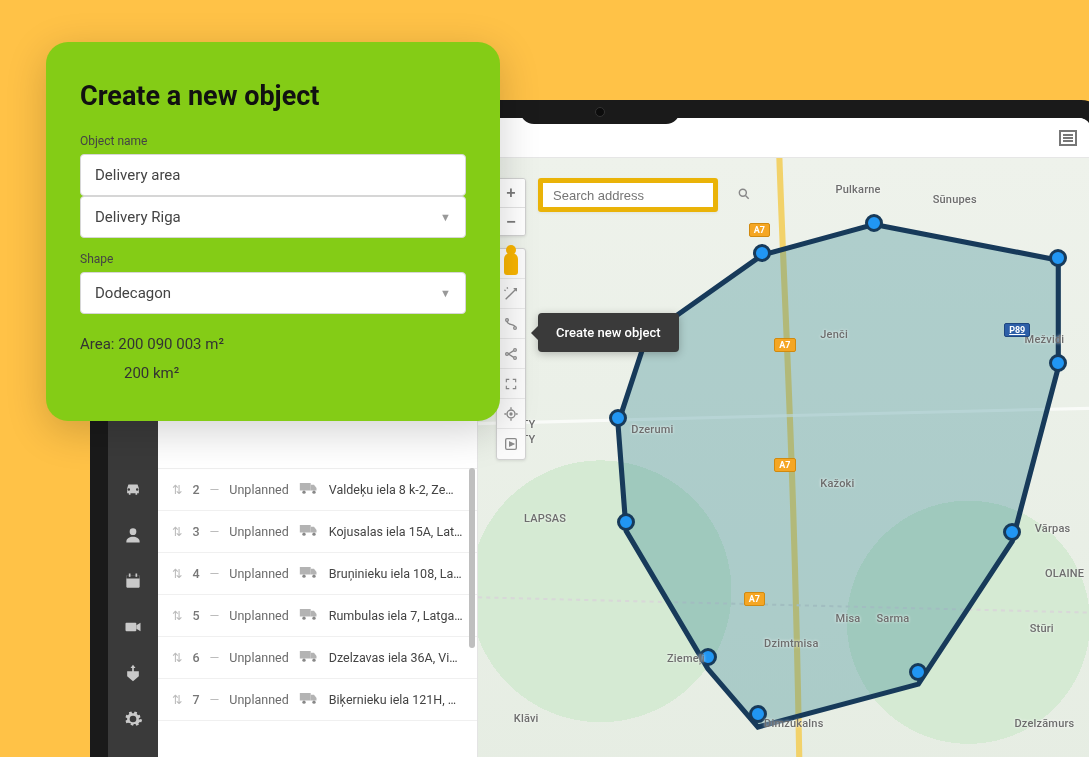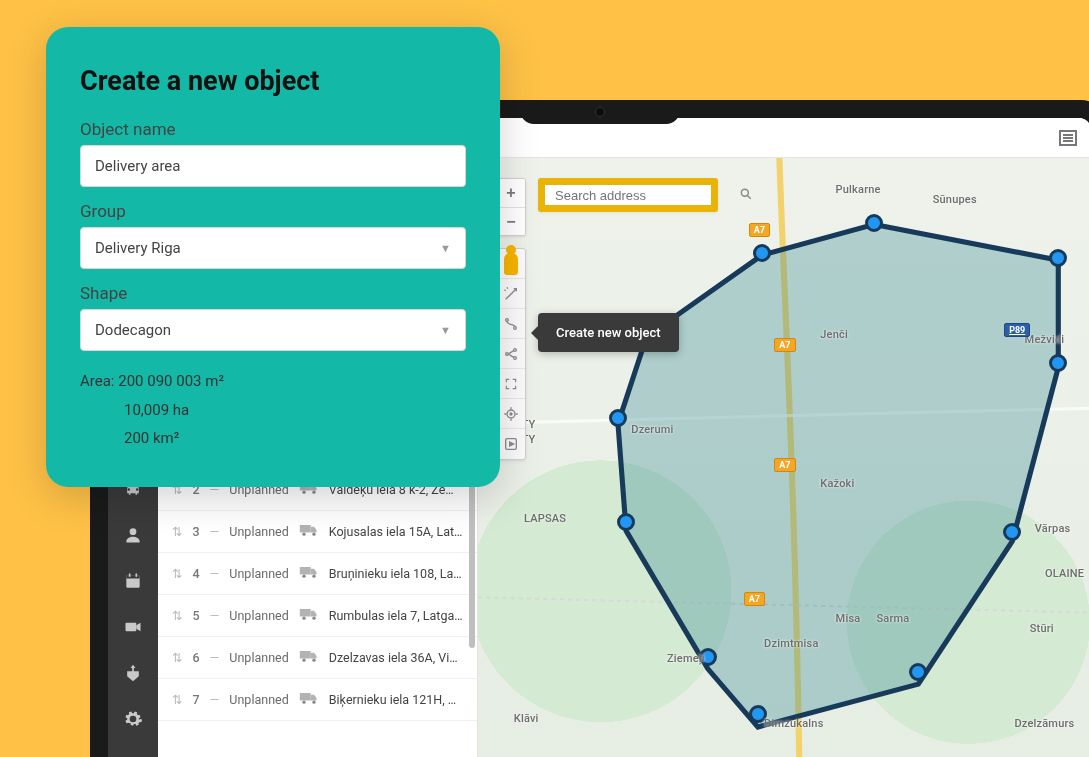--- a/index.html
+++ b/index.html
@@ -196,21 +196,21 @@
     border: 3px solid #173a5a;
     border-radius: 50%;
   }
 
   .map-search {
     position: absolute;
     top: 20px; left: 60px;
     width: 180px;
     height: 34px;
     background: #fff;
-    border: 7px solid #eab308;
+    border: 5px solid #eab308;
     border-radius: 3px;
     display: flex;
     align-items: center;
     padding: 0 10px;
     gap: 8px;
     box-shadow: 0 1px 3px rgba(0,0,0,.06);
   }
   .map-search input {
     border: none;
     outline: none;
@@ -296,36 +296,36 @@
     left: -7px; top: 50%;
     margin-top: -7px;
     border: 7px solid transparent;
     border-right-color: #3a3a3a;
     border-left: none;
   }
 
   
   .popup {
     position: absolute;
-    top: 27px; left: 46px;
+    top: 42px; left: 46px;
     width: 454px;
-    background: #14b8a6;
+    background: #84cc16;
     border-radius: 22px;
     box-shadow: 0 10px 40px rgba(0,0,0,.18);
     padding: 38px 34px 34px;
     z-index: 20;
   }
   .popup h1 {
     font-size: 27px;
     font-weight: 700;
     color: #111;
     margin-bottom: 22px;
   }
   .form-label {
-    font-size: 17px;
+    font-size: 12px;
     color: #444;
     margin-bottom: 6px;
     margin-top: 14px;
   }
   .form-label:first-of-type { margin-top: 0; }
   .form-input, .form-select {
     width: 100%;
     height: 42px;
     border: 1px solid #d6d6d6;
     border-radius: 4px;
@@ -606,30 +606,28 @@
 </div>
 
 <div class="popup">
   <h1>Create a new object</h1>
 
   <div class="form-label">Object name</div>
   <div class="form-input">
     <span>Delivery area</span>
   </div>
 
-  <div class="form-label">Group</div>
   <div class="form-select">
     <span>Delivery Riga</span>
     <span class="caret">▼</span>
   </div>
 
   <div class="form-label">Shape</div>
   <div class="form-select">
     <span>Dodecagon</span>
     <span class="caret">▼</span>
   </div>
 
   <div class="area-block">
     <div><span>Area:</span> <span>200 090 003 m²</span></div>
-    <div class="sub">10,009 ha</div>
     <div class="sub">200 km²</div>
   </div>
 </div>
 
 </body></html>

